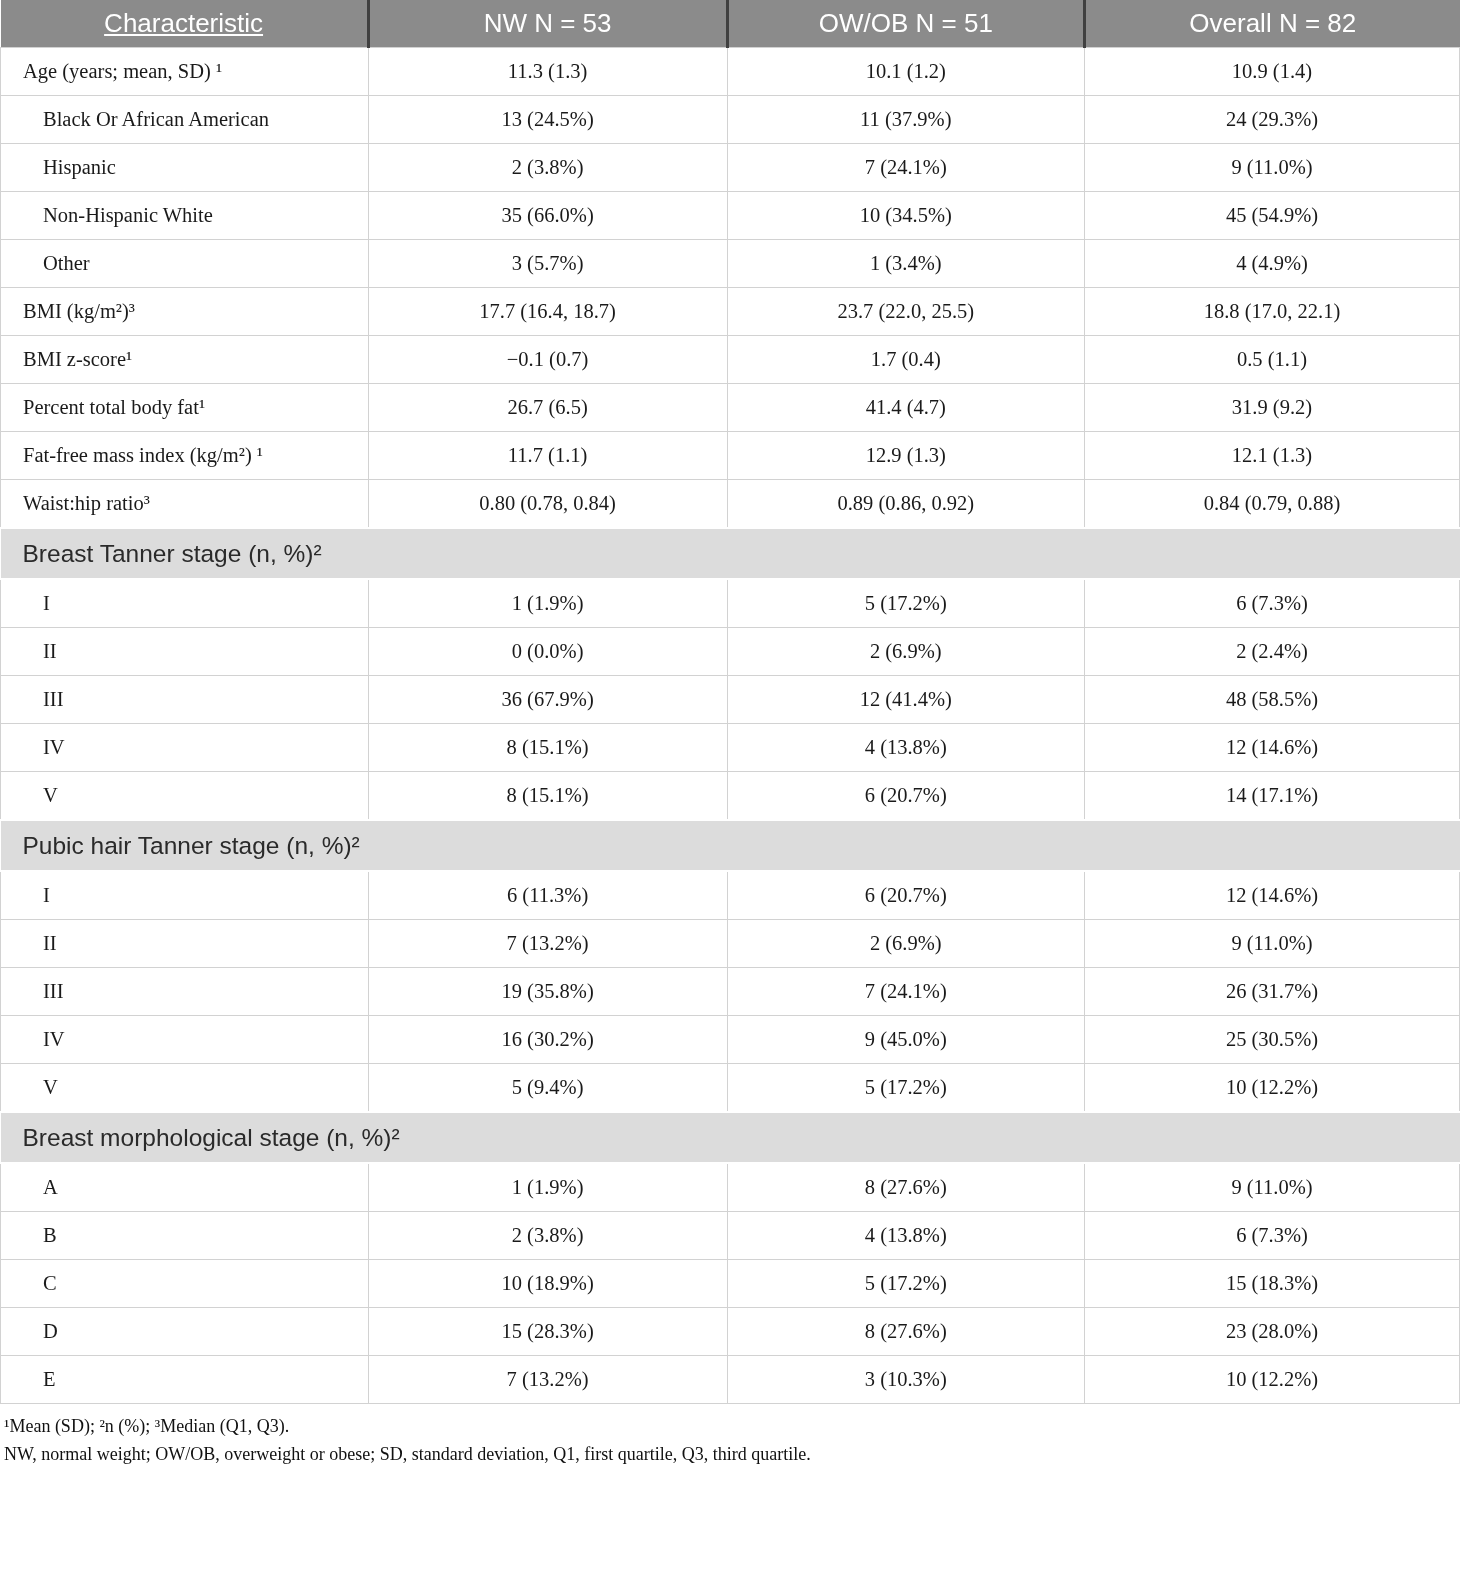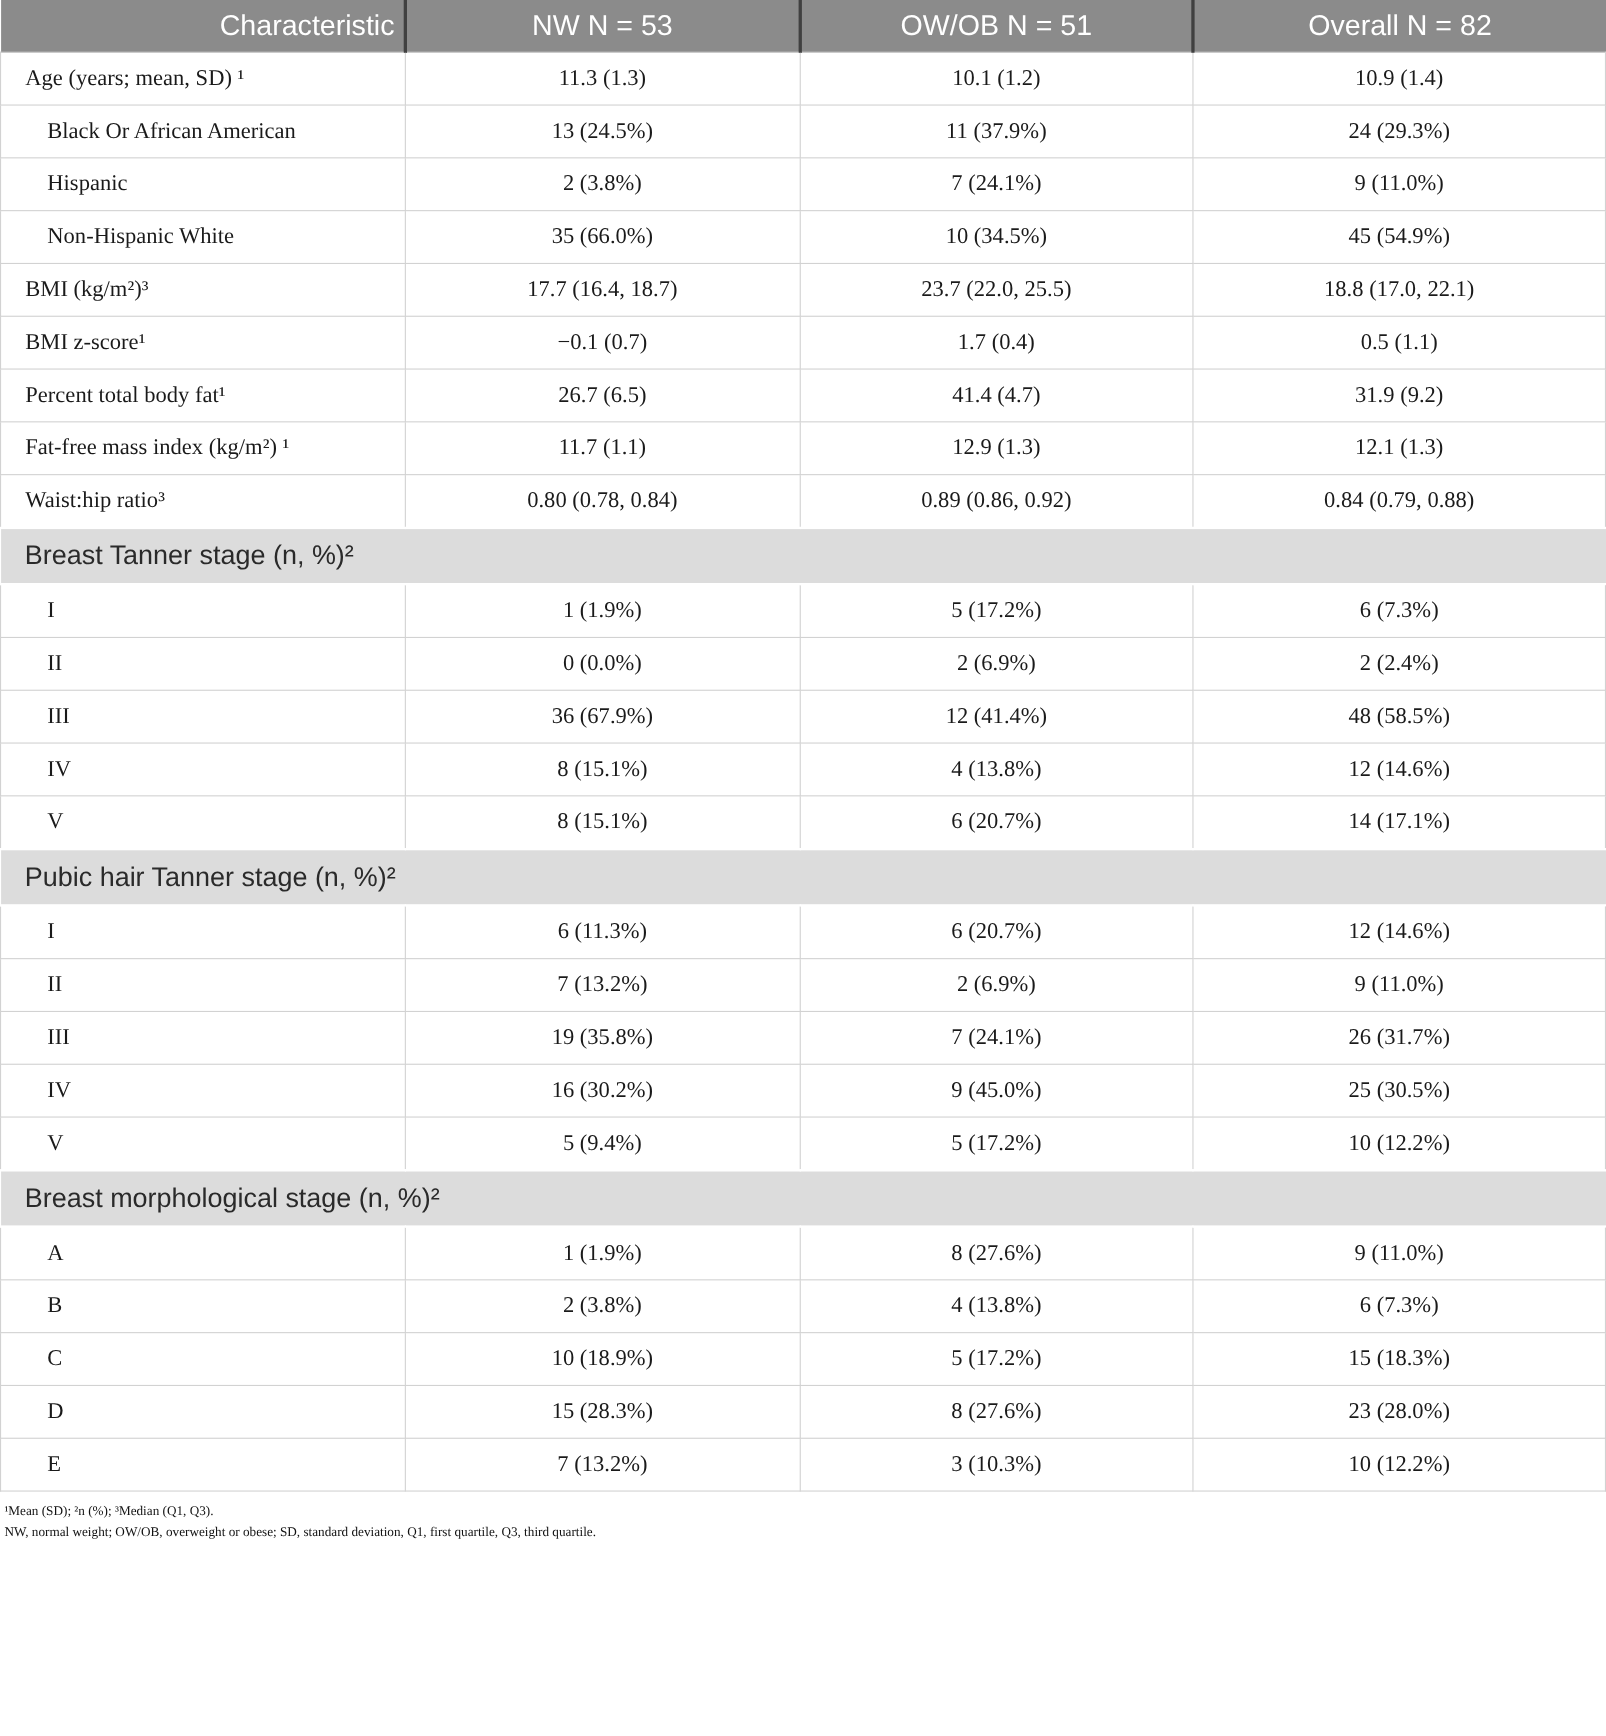--- a/index.html
+++ b/index.html
@@ -25,21 +25,22 @@
     background: var(--header-bg, #8b8b8b);
     color: var(--header-text, #ffffff);
     font-family: "Liberation Sans", sans-serif;
     font-weight: 400;
     font-size: 26px;
     height: 47px;
     text-align: center;
     padding: 0 8px;
   }
   thead th.col-characteristic {
-    text-align: right;
+    text-align: center;
+    text-decoration: underline;
   }
   thead th + th {
     border-left: 3px solid #404040;
   }
   
   tr.data-row td {
     border: 1px solid var(--border-color, #d2d2d2);
     height: 47px;
     font-size: 20.5px;
     padding: 0 8px;
@@ -65,21 +66,21 @@
     text-align: left;
     padding: 0 8px 0 22px;
     height: 49px;
     vertical-align: middle;
     border-top: 2px solid #ffffff;
     border-bottom: 2px solid #ffffff;
   }
   
   .footnotes {
     padding: 9px 4px 0 4px;
-    font-size: 12px;
+    font-size: 18px;
     line-height: 1.45;
     color: #111111;
   }
   .footnotes p {
     margin: 0 0 2px 0;
   }
 </style>
 </head>
 <body>
 
@@ -119,20 +120,26 @@
           <td class="value-cell">7 (24.1%)</td>
           <td class="value-cell">9 (11.0%)</td>
         </tr>
         <tr class="data-row">
           <td class="label-cell indent">Non-Hispanic White</td>
           <td class="value-cell">35 (66.0%)</td>
           <td class="value-cell">10 (34.5%)</td>
           <td class="value-cell">45 (54.9%)</td>
         </tr>
         <tr class="data-row">
+          <td class="label-cell indent">Other</td>
+          <td class="value-cell">3 (5.7%)</td>
+          <td class="value-cell">1 (3.4%)</td>
+          <td class="value-cell">4 (4.9%)</td>
+        </tr>
+        <tr class="data-row">
           <td class="label-cell">BMI (kg/m²)³</td>
           <td class="value-cell">17.7 (16.4, 18.7)</td>
           <td class="value-cell">23.7 (22.0, 25.5)</td>
           <td class="value-cell">18.8 (17.0, 22.1)</td>
         </tr>
         <tr class="data-row">
           <td class="label-cell">BMI z-score¹</td>
           <td class="value-cell">−0.1 (0.7)</td>
           <td class="value-cell">1.7 (0.4)</td>
           <td class="value-cell">0.5 (1.1)</td>

